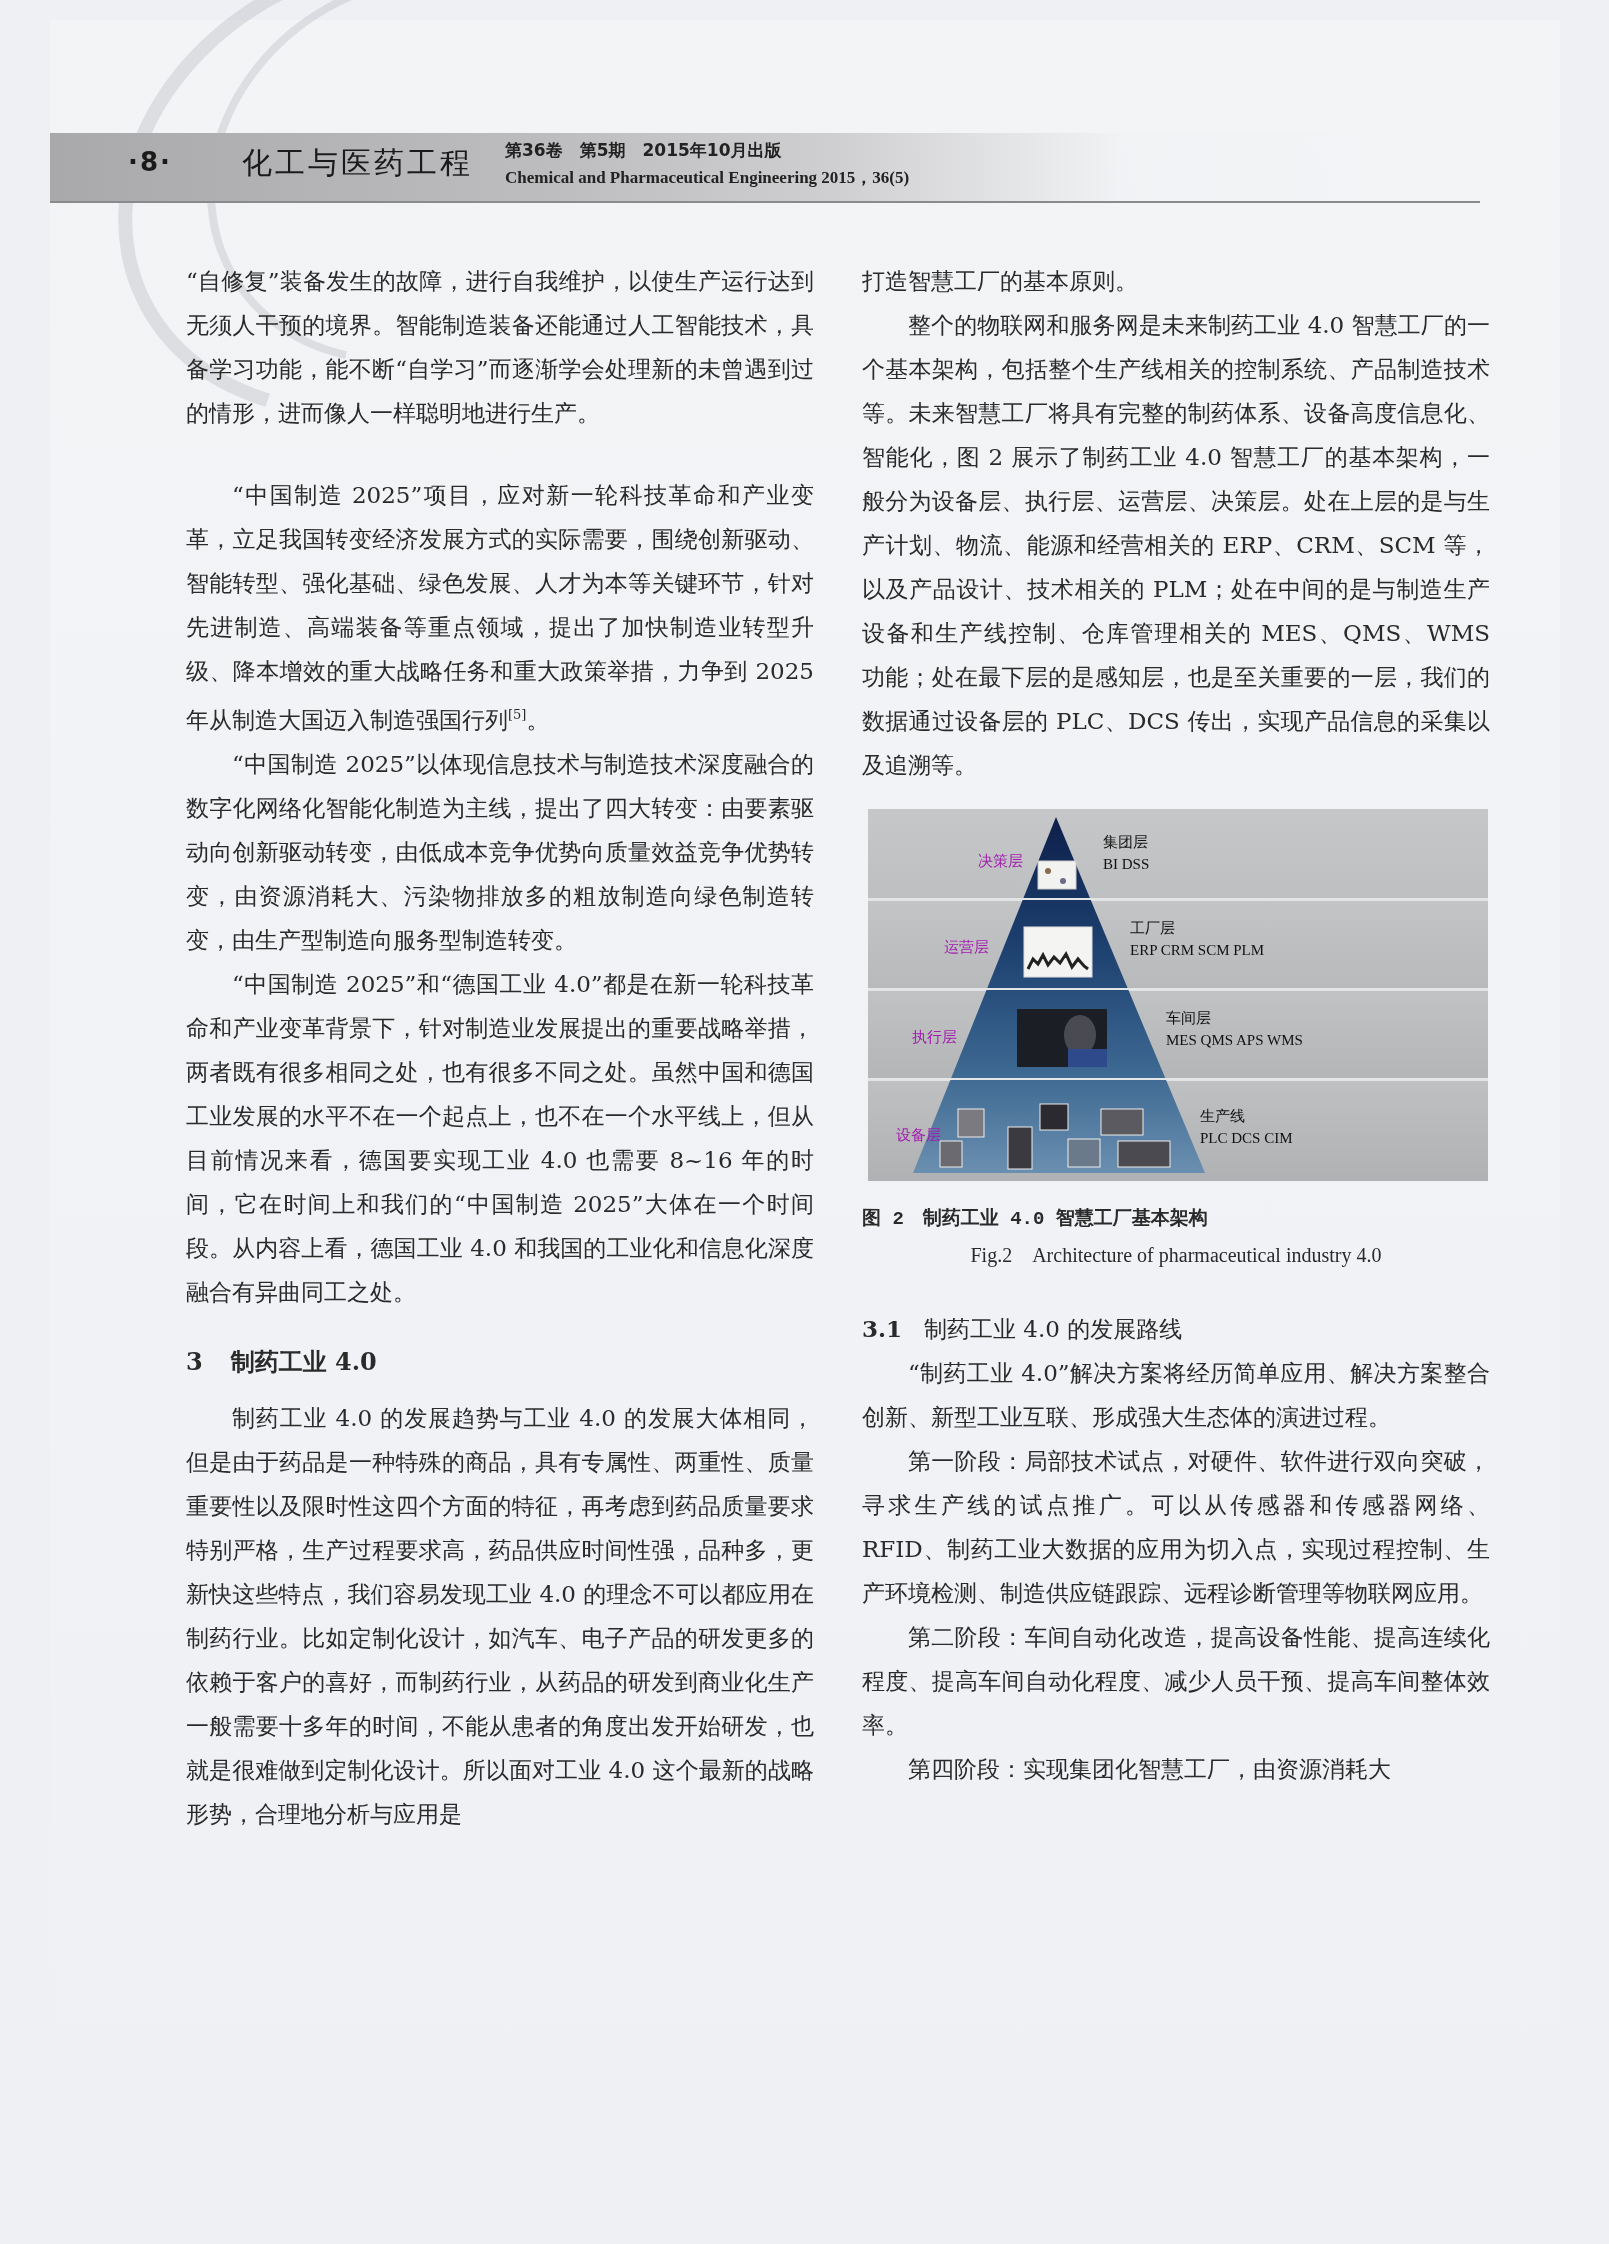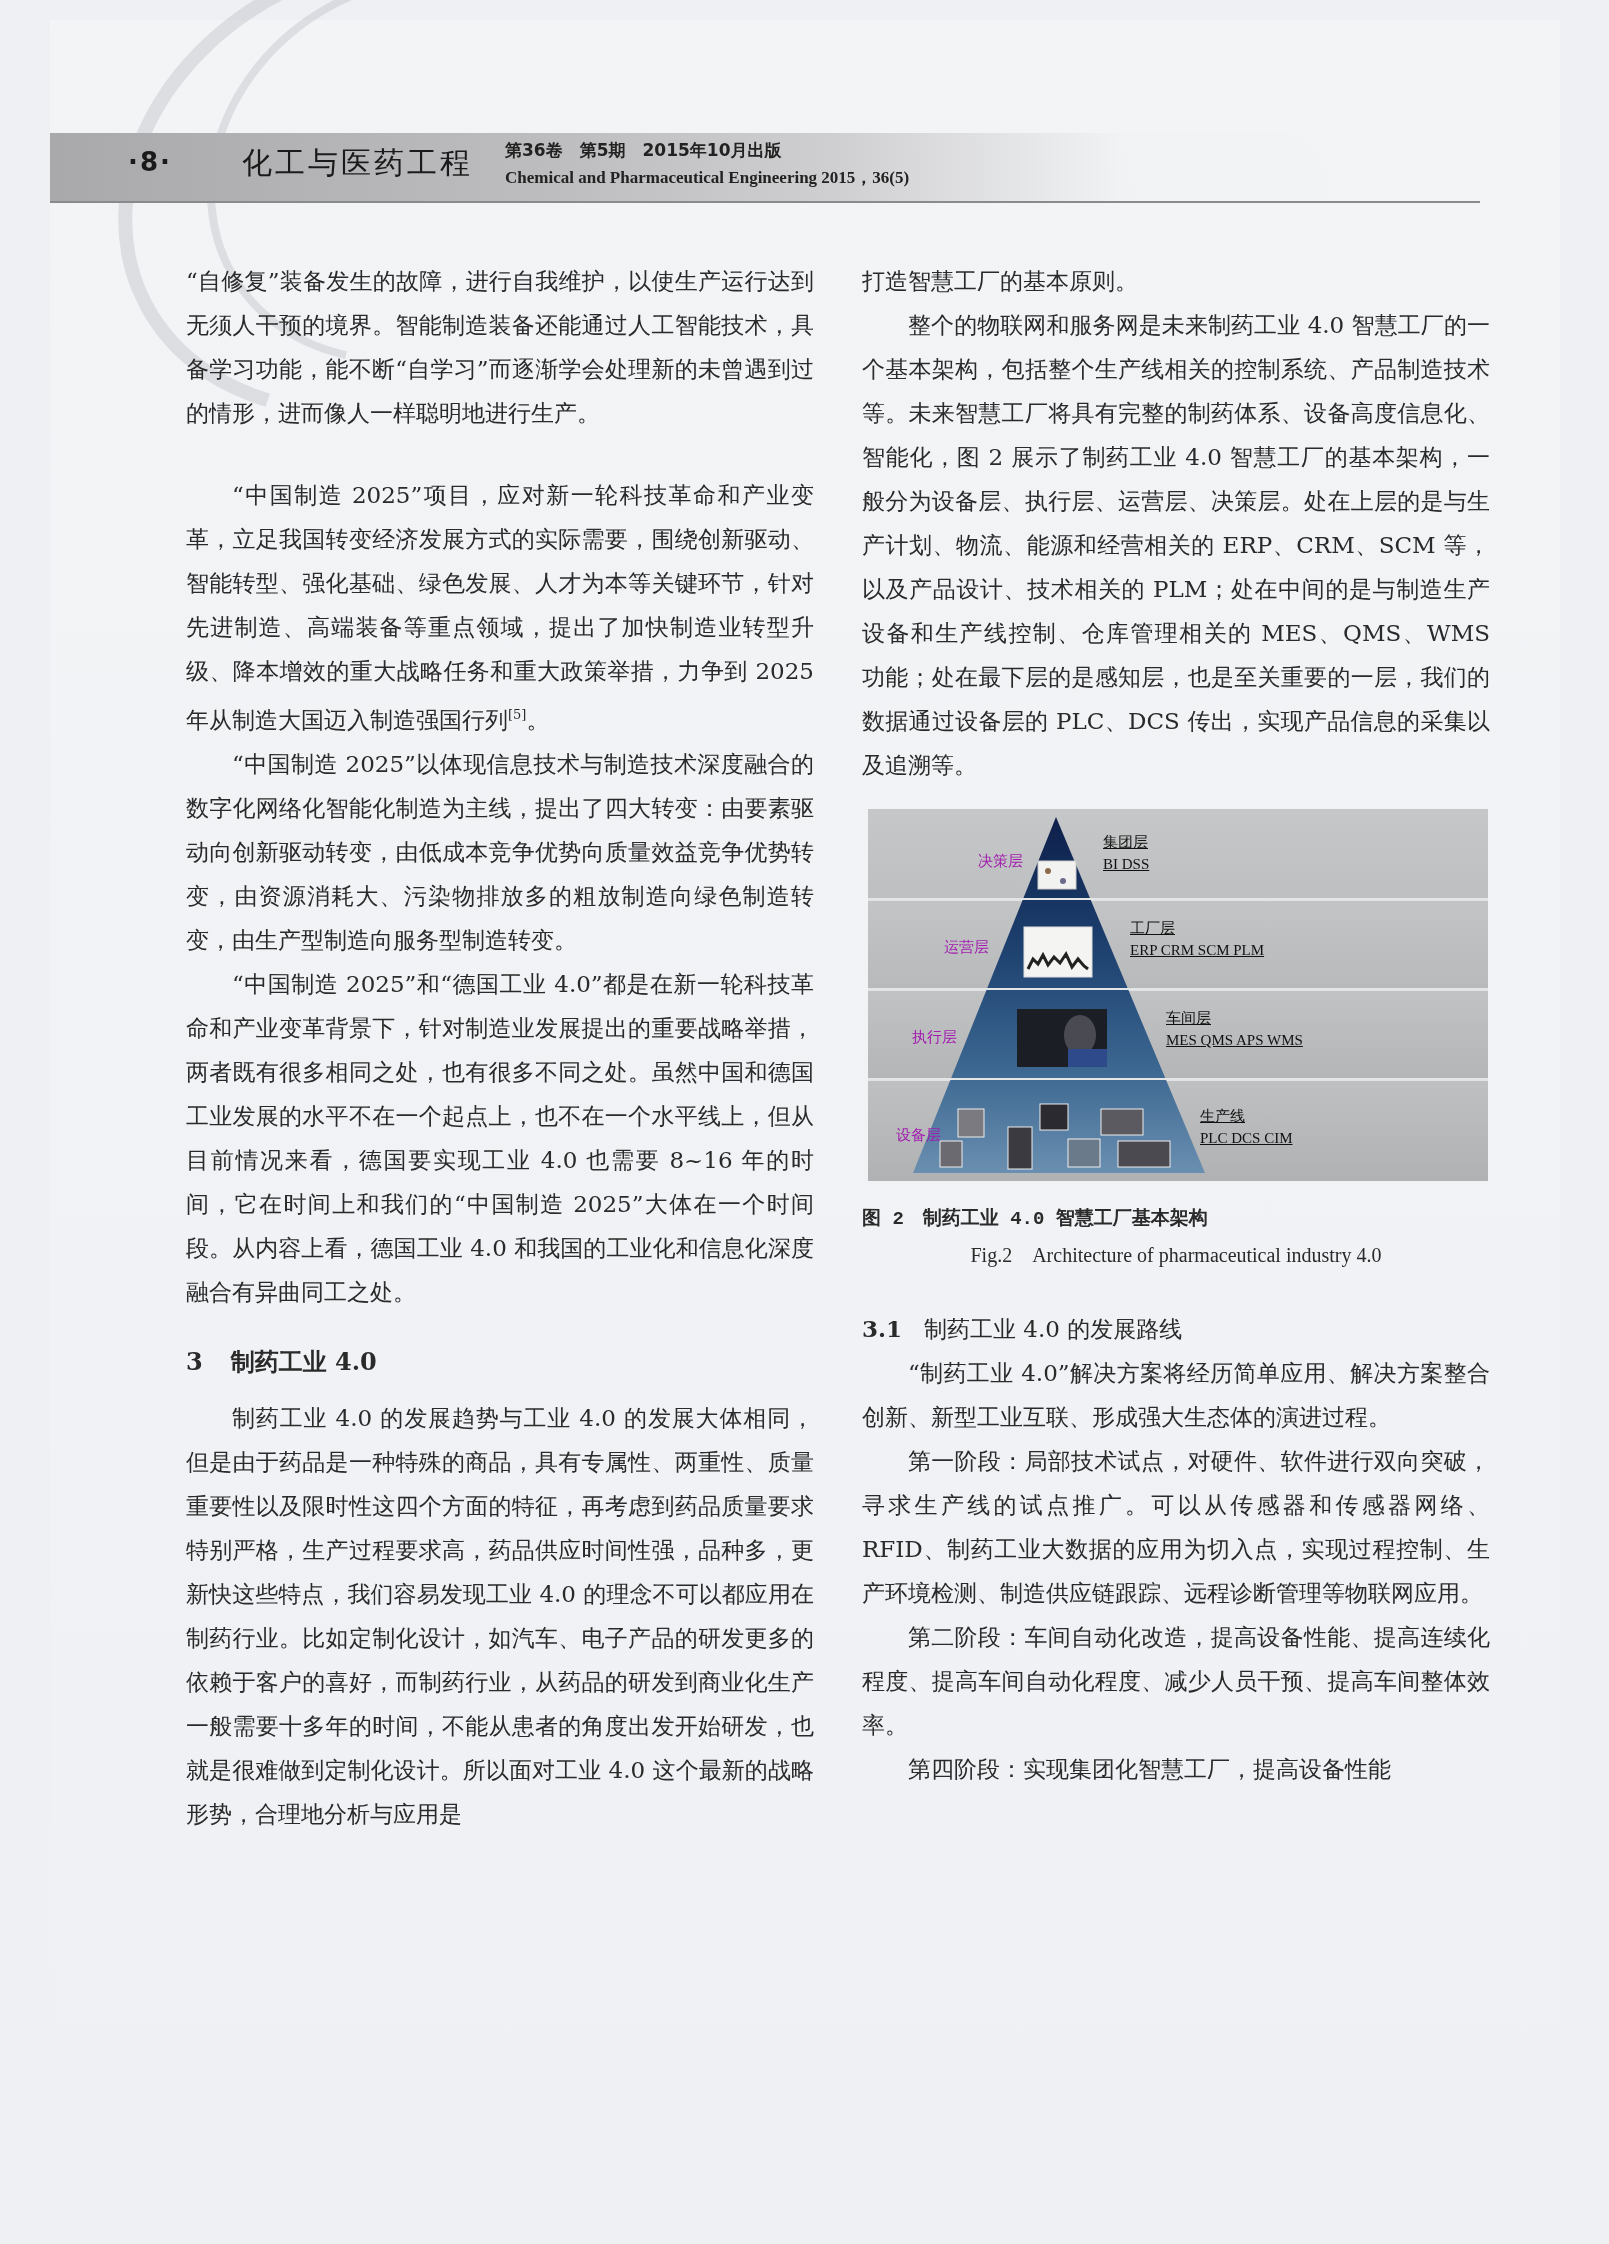--- a/index.html
+++ b/index.html
@@ -63,21 +63,21 @@
   .band { position: absolute; left: 0; width: 620px; }
   .band1 { top: 0; height: 90px; background: linear-gradient(180deg,#c6c7c8,#bebfc0); }
   .band2 { top: 90px; height: 90px; background: linear-gradient(180deg,#c3c4c5,#b8b9ba); border-top: 2px solid #e2e3e4; }
   .band3 { top: 180px; height: 90px; background: linear-gradient(180deg,#c1c2c3,#b4b5b6); border-top: 2px solid #e2e3e4; }
   .band4 { top: 270px; height: 102px; background: linear-gradient(180deg,#bfc0c1,#b0b1b3); border-top: 2px solid #e2e3e4; }
   .figure svg { position: absolute; left: 0; top: 0; }
   .lbl-left {
     position: absolute; font-size: 15px; color: #a21caf; font-family: "DejaVu Serif", serif;
   }
   .lbl-right {
-    position: absolute; font-size: 15px; color: #111; line-height: 22px; font-family: "Liberation Serif", serif; text-decoration: underline;
+    position: absolute; font-size: 15px; color: #111; line-height: 22px; font-family: "Liberation Serif", serif;
   }
   .caption-cn {
     text-align: left; font-family: Liberation Mono, monospace; font-weight: bold; font-size: 19px;
     margin-top: 20px; line-height: 36px;
   }
   .caption-en {
     text-align: center; font-family: "Liberation Serif", serif; font-size: 20px; line-height: 36px;
   }
 </style>
 </head>
@@ -177,14 +177,14 @@
   </div>
 
   <div class="caption-cn">图 2　制药工业 4.0 智慧工厂基本架构</div>
   <div class="caption-en">Fig.2　Architecture of pharmaceutical industry 4.0</div>
 
   <div style="height:34px"></div>
   <h3><span class="num">3.1</span><span>制药工业 4.0 的发展路线</span></h3>
   <p class="indent">“制药工业 4.0”解决方案将经历简单应用、解决方案整合创新、新型工业互联、形成强大生态体的演进过程。</p>
   <p class="indent">第一阶段：局部技术试点，对硬件、软件进行双向突破，寻求生产线的试点推广。可以从传感器和传感器网络、RFID、制药工业大数据的应用为切入点，实现过程控制、生产环境检测、制造供应链跟踪、远程诊断管理等物联网应用。</p>
   <p class="indent">第二阶段：车间自动化改造，提高设备性能、提高连续化程度、提高车间自动化程度、减少人员干预、提高车间整体效率。</p>
-  <p class="indent">第四阶段：实现集团化智慧工厂，提高设备性能</p>
+  <p class="indent">第四阶段：实现集团化智慧工厂，由资源消耗大</p>
 </div>
 
 </body></html>

